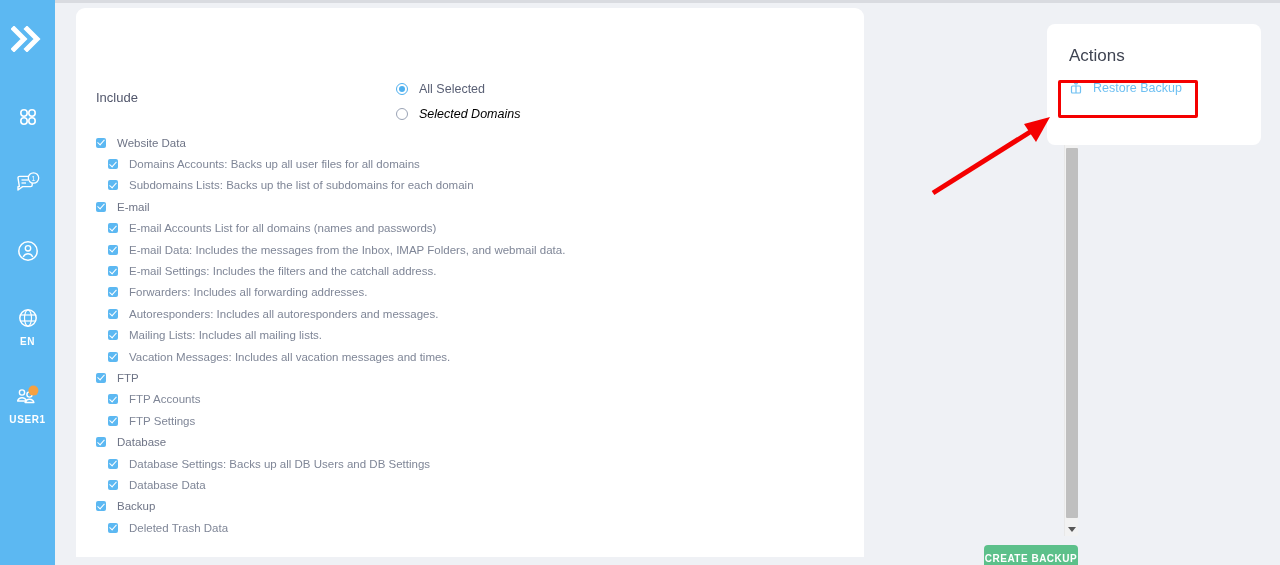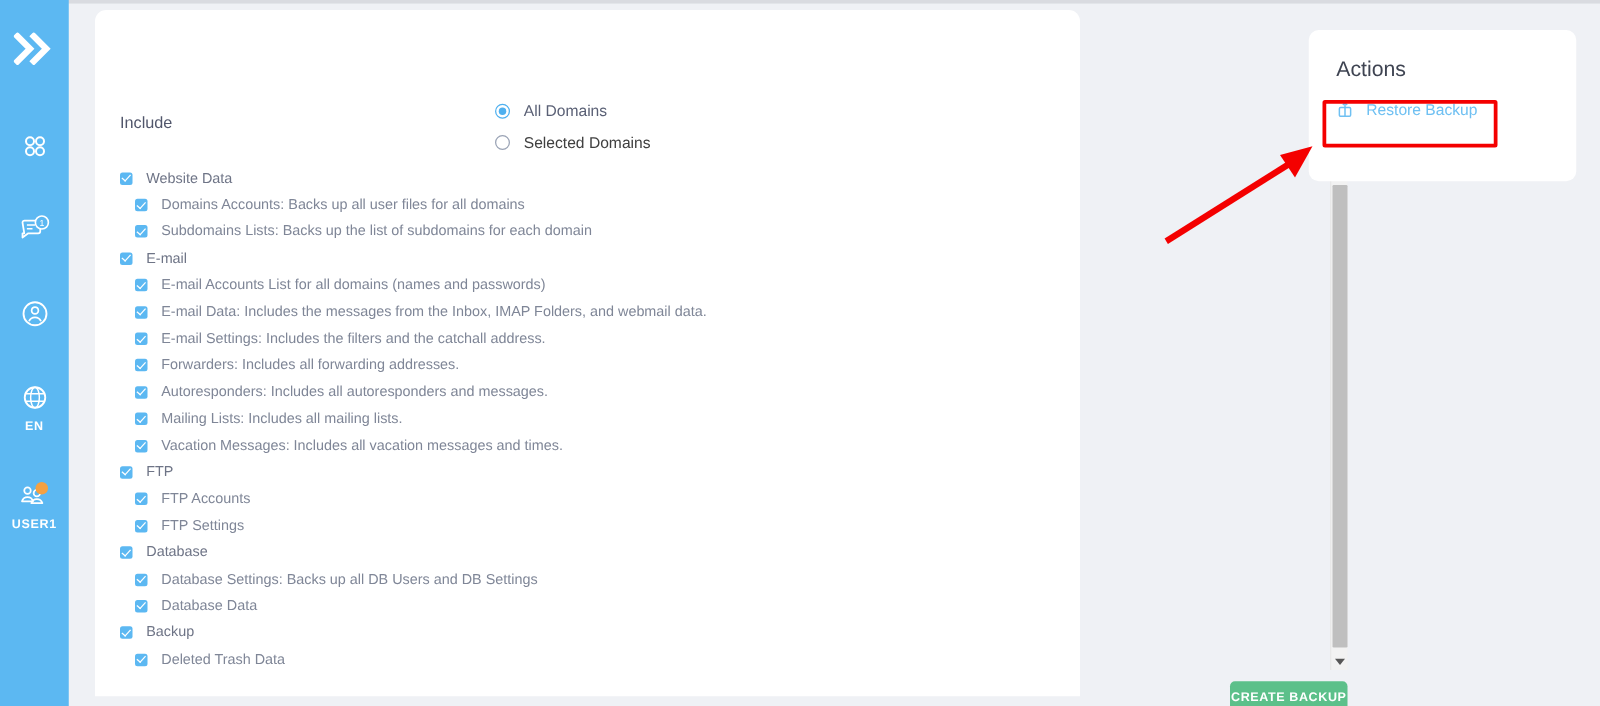--- a/index.html
+++ b/index.html
@@ -72,21 +72,21 @@
     width: 12px; height: 12px; border-radius: 50%;
     border: 1.5px solid #9aa3b5; background: #fff;
     display: inline-block; position: relative; flex: none;
   }
   .radio-mark.on { border-color: #4fb0ef; }
   .radio-mark.on::after {
     content: ""; position: absolute; left: 2px; top: 2px;
     width: 6px; height: 6px; border-radius: 50%; background: #4fb0ef;
   }
   .radio-text { margin-left: 11px; font-size: 12.5px; color: #5a6075; }
-  .radio-text.muted { color: #404040; }
+  .radio-text.muted { color: #000000; font-style: italic; }
 
   
   .list-area {
     position: absolute; left: 20px; top: 124px;
     width: 900px; height: 404px;
     overflow: hidden;
   }
   .list-inner { position: absolute; left: 0; top: 0; width: 875px; }
   .cb-row {
     display: flex; align-items: center; height: 21.4px;
@@ -256,21 +256,21 @@
   </div>
 
   <div class="main-card">
 
     <div class="include-row">
       <div class="include-label">Include</div>
 
       <div class="radio-group">
         <label class="radio-row">
           <span class="radio-mark on"></span>
-          <span class="radio-text">All Domains</span>
+          <span class="radio-text">All Selected</span>
         </label>
         <label class="radio-row">
           <span class="radio-mark"></span>
           <span class="radio-text muted">Selected Domains</span>
         </label>
       </div>
     </div>
 
     <div class="list-area">
       <div class="list-inner" id="items-container">

